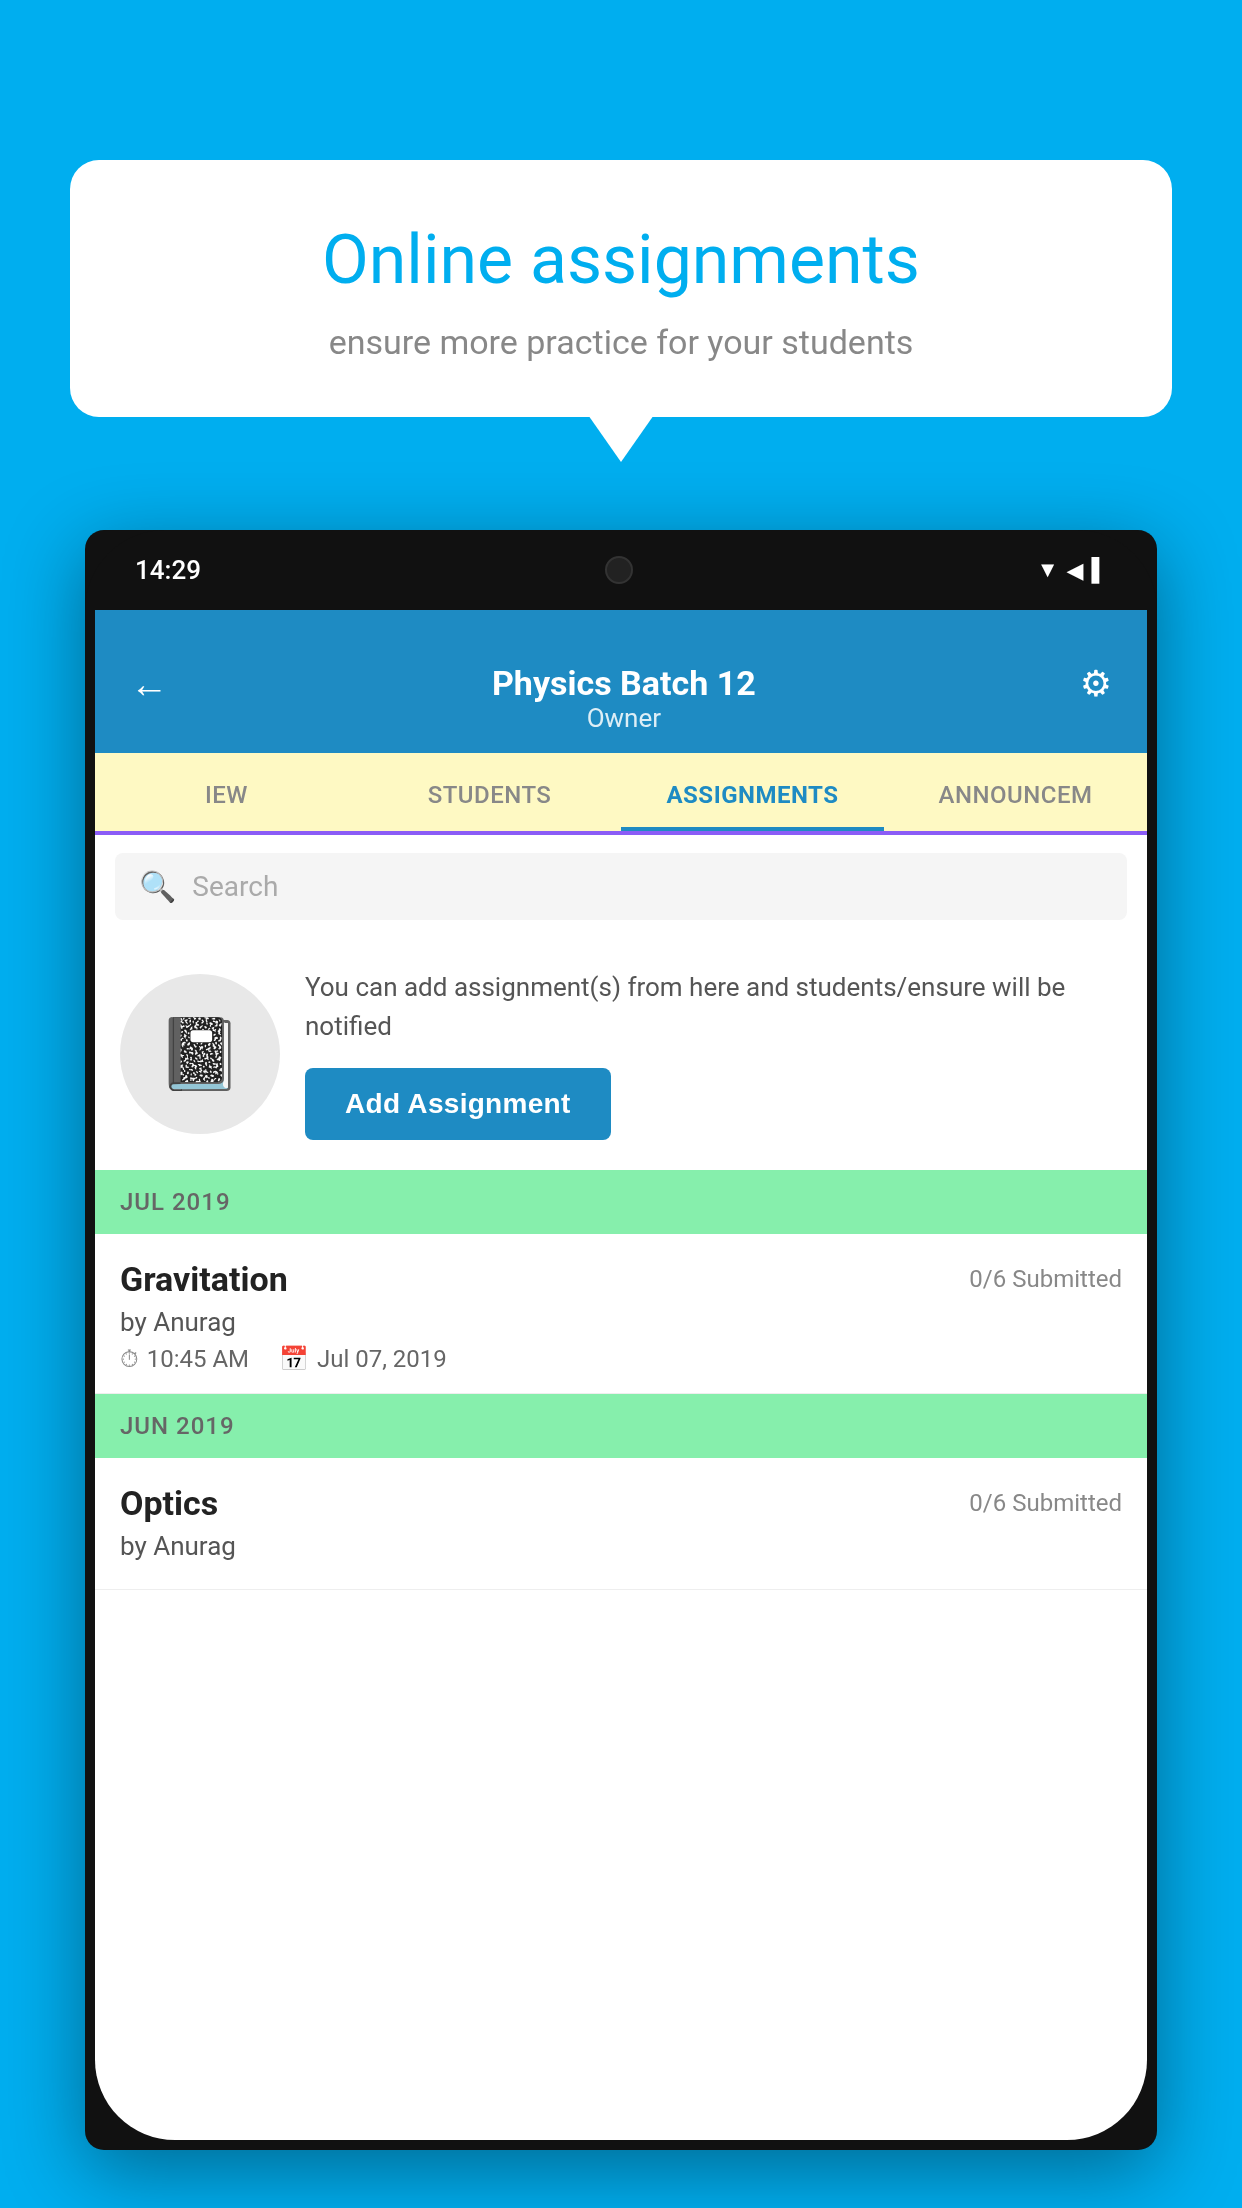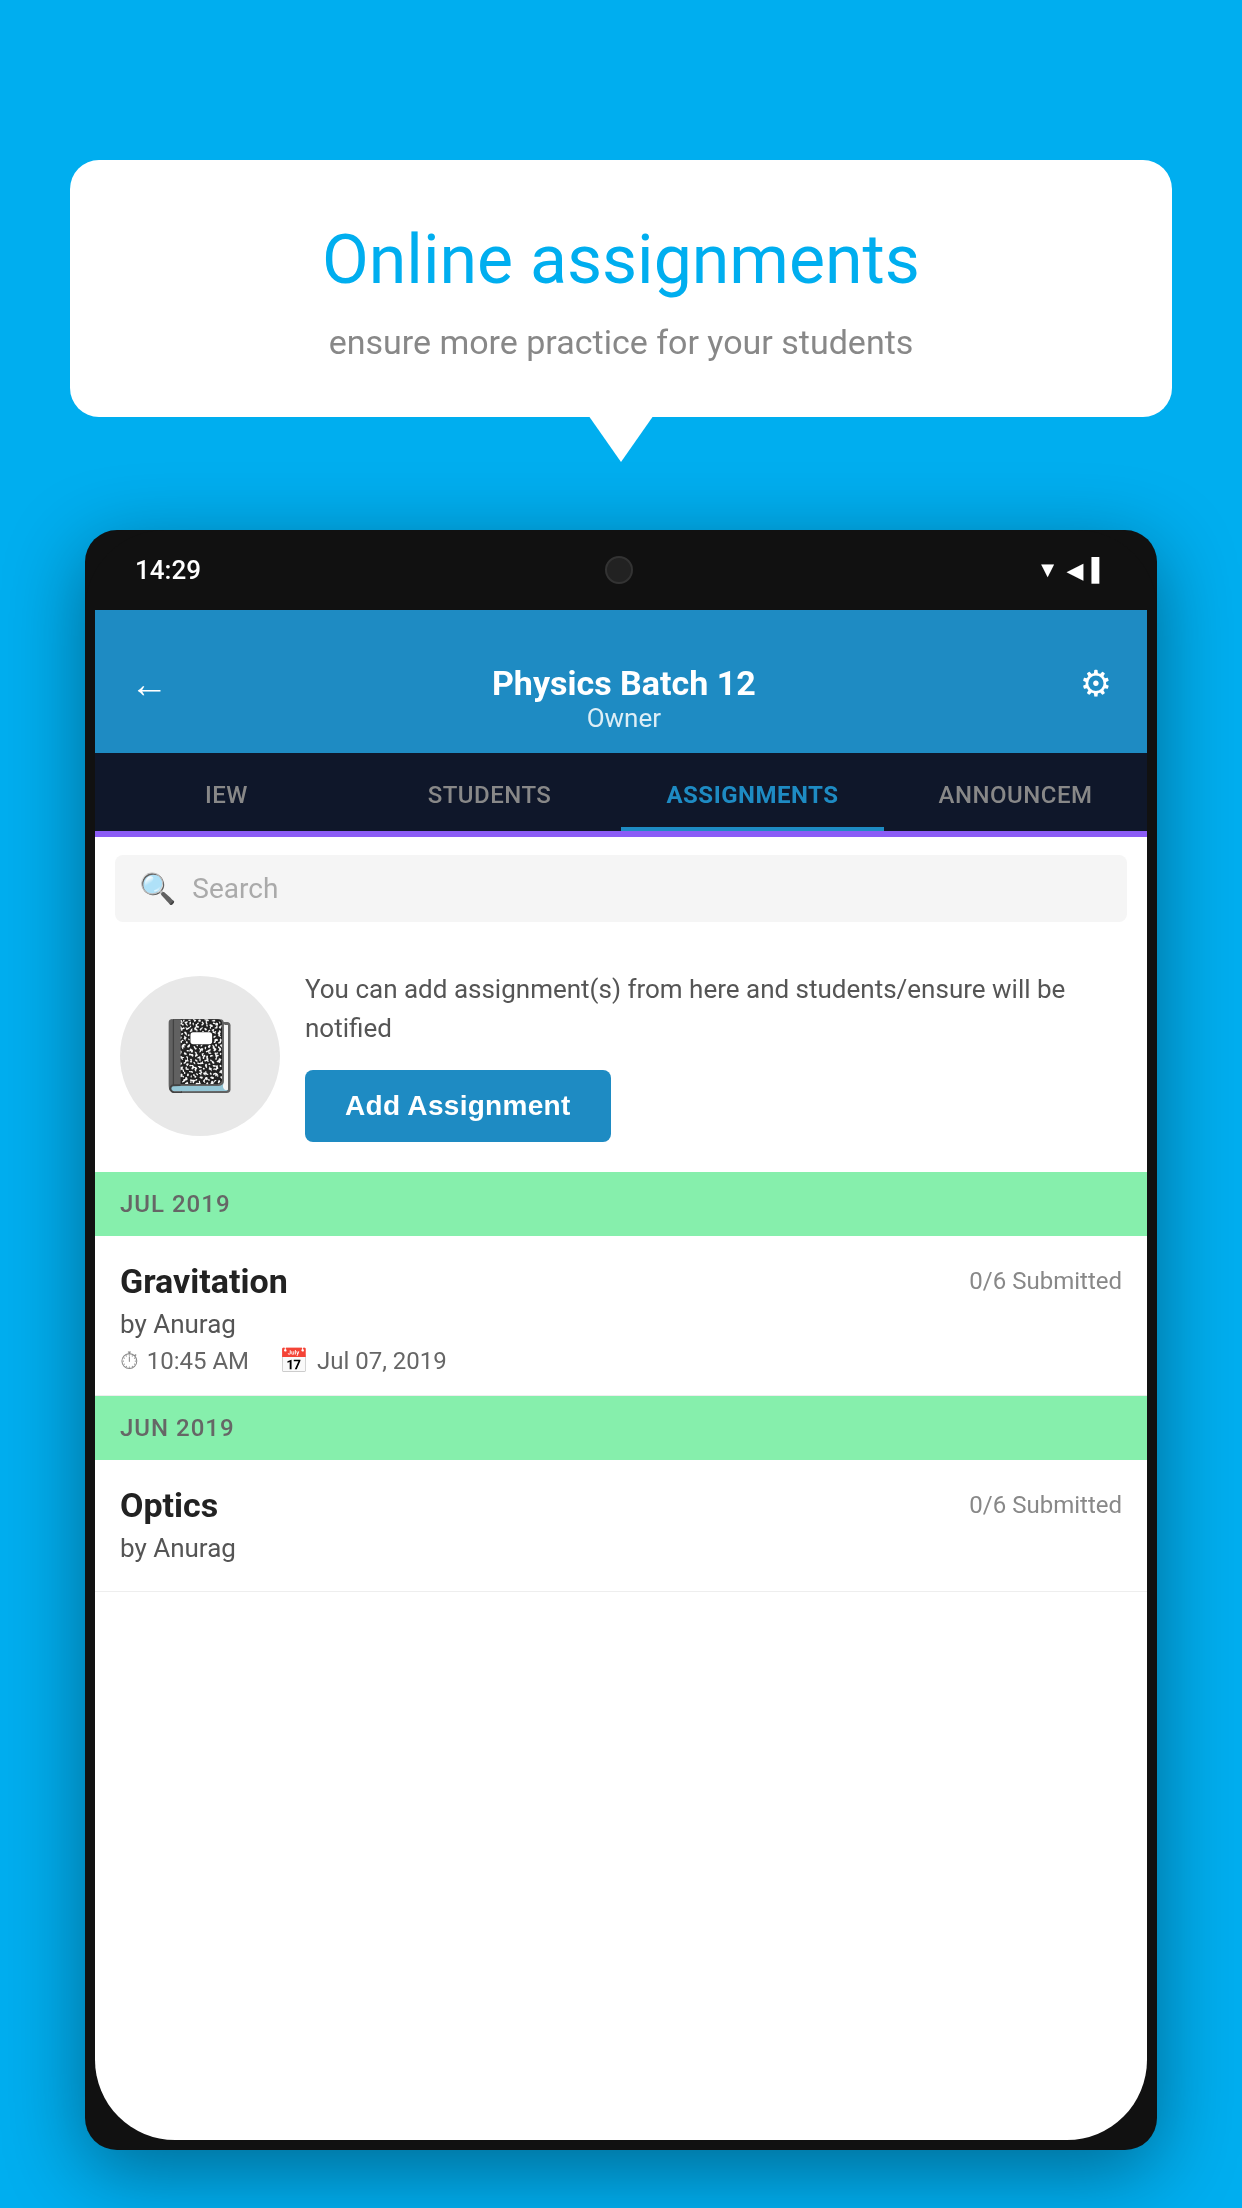--- a/index.html
+++ b/index.html
@@ -61,21 +61,21 @@
     }
 
     
     .phone-frame {
       position: absolute;
       top: 530px;
       left: 85px;
       right: 85px;
       height: 1620px;
       background: #111;
-      border-radius: 32px;
+      border-radius: 19px;
       padding: 0;
       overflow: hidden;
       box-shadow: 0 20px 80px rgba(0,0,0,0.4);
     }
 
     
     .phone-notch-area {
       position: absolute;
       top: 0;
       left: 0;
@@ -161,22 +161,22 @@
     }
 
     .header-settings {
       color: white;
       font-size: 36px;
     }
 
     
     .tabs-bar {
       display: flex;
-      background: #0f172a;
-      border-bottom: 6px solid #8b5cf6;
+      background: #fef9c3;
+      border-bottom: 4px solid #8b5cf6;
       overflow: hidden;
     }
 
     .tab-item {
       flex: 1;
       text-align: center;
       padding: 28px 10px 22px;
       font-size: 24px;
       font-weight: 500;
       color: #888;

